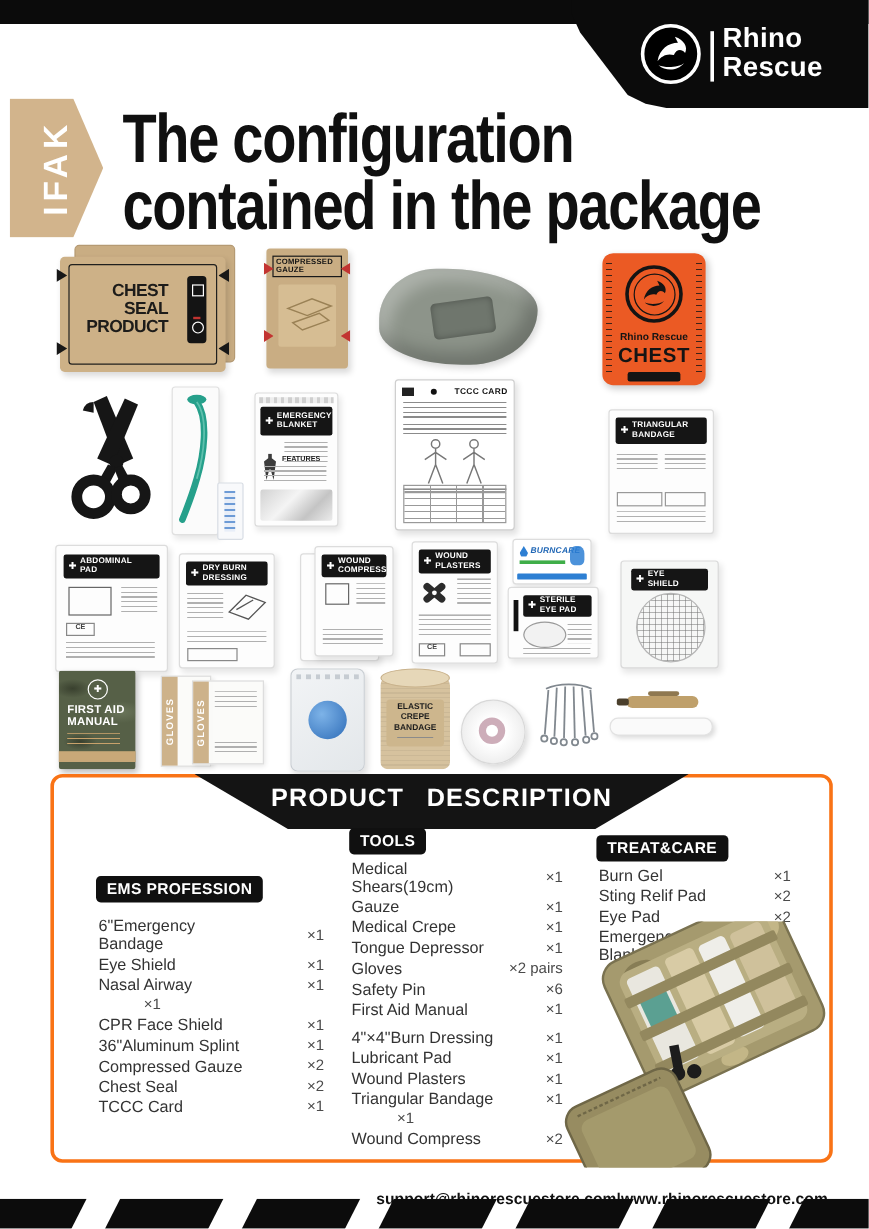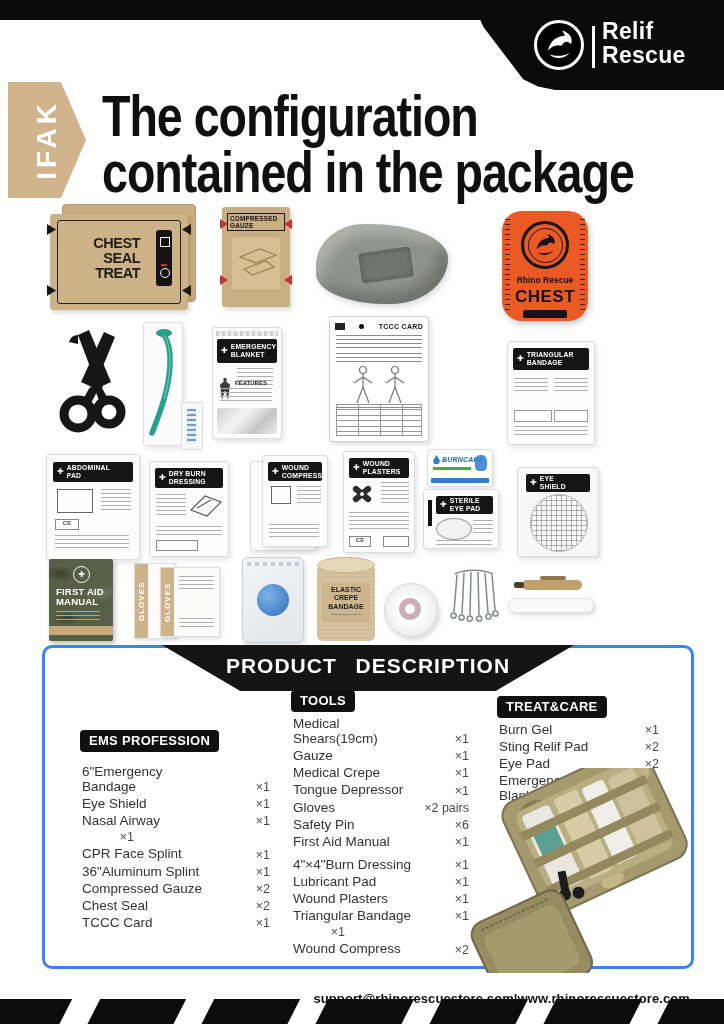--- a/index.html
+++ b/index.html
@@ -63,21 +63,21 @@
   #gauze-mid svg{position:absolute;left:4px;top:6px}
 
   
   #graybandage{left:316px;top:224px;width:132px;height:80px;background:#8d948a;
       border-radius:38% 62% 45% 55%/55% 45% 60% 40%;
       box-shadow:inset -8px -10px 14px rgba(0,0,0,.22),inset 8px 10px 12px rgba(255,255,255,.28),2px 3px 6px rgba(0,0,0,.15)}
   #graybandage .lbl{position:absolute;left:44px;top:26px;width:52px;height:30px;background:#6f766d;
       border-radius:4px;transform:rotate(-8deg);box-shadow:inset 0 0 6px rgba(0,0,0,.3)}
 
   
-  #splint{left:502px;top:211px;width:86px;height:110px;background:#eb5a24;border-radius:20px;
+  #splint{left:502px;top:211px;width:86px;height:110px;background:#eb5a24;border-radius:9px;
       box-shadow:2px 3px 6px rgba(0,0,0,.2);display:flex;flex-direction:column;align-items:center}
   .ruler{position:absolute;top:8px;bottom:8px;width:5px;
       background:repeating-linear-gradient(to bottom,rgba(20,20,20,.8) 0 1px,transparent 1px 5px)}
   #splint-ring{margin-top:10px;width:42px;height:42px;border:3px solid #141414;border-radius:50%;
       display:flex;align-items:center;justify-content:center}
   #splint-ring .in{width:33px;height:33px;border:1.5px solid #141414;border-radius:50%;
       display:flex;align-items:center;justify-content:center}
   #splint-brand{font-size:8.5px;font-weight:bold;color:#141414;margin-top:6px}
   #splint-name{font-size:17px;font-weight:bold;color:#141414;letter-spacing:.5px;margin-top:2px}
   #splint-tag{width:44px;height:8px;background:#141414;border-radius:2px;margin-top:3px}
@@ -166,28 +166,28 @@
   #tape .hole{position:absolute;left:21px;top:21px;width:10px;height:10px;border-radius:50%;background:#fff}
   #pins{left:447px;top:566px;width:52px;height:64px}
   #marker{left:514px;top:576px;width:74px;height:18px}
   #marker .body{position:absolute;left:8px;top:4px;width:60px;height:10px;background:#bfa06b;border-radius:5px}
   #marker .tip{position:absolute;left:0;top:6px;width:10px;height:6px;background:#4a3f2c;border-radius:2px}
   #marker .clip{position:absolute;left:26px;top:0;width:26px;height:4px;background:#8f7850;border-radius:2px}
   #depressor{left:508px;top:598px;width:84px;height:13px;background:#fafafa;border:1px solid #e2e2e2;
       border-radius:7px;box-shadow:2px 2px 4px rgba(0,0,0,.15)}
 
   
-  #desc-box{left:42px;top:645px;width:646px;height:318px;border:3px solid #3b82f6;border-radius:10px;background:#fff}
+  #desc-box{left:42px;top:645px;width:646px;height:318px;border:3px solid #f97316;border-radius:10px;background:#fff}
   #banner{position:absolute;left:50%;top:-3px;transform:translateX(-50%);width:412px;height:46px;background:#141414;
       clip-path:polygon(0 0,100% 0,81% 100%,19% 100%);display:flex;align-items:center;justify-content:center}
   #banner span{color:#fff;font-size:21px;font-weight:bold;letter-spacing:1px;word-spacing:12px;margin-top:-4px}
   .pill{position:absolute;background:#101010;color:#fff;font-size:13px;font-weight:bold;
       padding:3px 9px 4px;border-radius:4px;letter-spacing:.3px;white-space:nowrap}
   .ilist{position:absolute;font-size:13.5px;color:#333}
-  .irow{display:flex;justify-content:space-between;align-items:flex-end;margin-bottom:2px;line-height:1.12}
+  .irow{display:flex;justify-content:space-between;align-items:center;margin-bottom:2px;line-height:1.12}
   .iname{flex:1}
   .iqty{width:52px;text-align:right;font-size:12.5px;color:#4a4a4a;white-space:nowrap}
   #ems-list{left:37px;top:116px;width:188px}
   #tools-list{left:248px;top:68px;width:176px}
   #guaze-list{left:248px;top:209px;width:176px}
   #treat-list{left:454px;top:74px;width:160px}
   #pill-ems{left:35px;top:82px}
   #pill-tools{left:246px;top:42px}
   #pill-guaze{left:246px;top:182px}
   #pill-treat{left:452px;top:48px}
@@ -208,38 +208,38 @@
   <div class="abs" id="top-bar"></div>
   <div class="abs" id="logo-block">
     <div class="abs" id="logo-circle">
       <svg width="34" height="34" viewBox="0 0 40 40">
         <path fill="#fff" d="M7 27 C9 15 18 9 27 9 L24 3 C33 6 37 13 34 19 C30 14 25 16 23 21 C16 19 11 22 7 27 Z"></path>
         <path fill="#fff" d="M8 31 C15 37 26 37 33 29 C28 33 15 34 8 31 Z"></path>
       </svg>
     </div>
     <div class="abs" id="logo-sep"></div>
     <div class="abs" id="logo-text">
-      <div>Relif</div>
+      <div>Rhino</div>
       <div>Rescue</div>
     </div>
   </div>
 
   <div class="abs" id="ifak-tab">
     <span>IFAK</span>
   </div>
   <div class="abs title-line" id="title1">The configuration</div>
   <div class="abs title-line" id="title2">contained in the package</div>
 
   <div class="abs" id="chest-back"></div>
   <div class="abs" id="chest-seal">
     <div class="abs" id="chest-inner"></div>
     <div class="abs" id="cs-text">
       <span class="cs-line">CHEST</span>
       <span class="cs-line">SEAL</span>
-      <span class="cs-line">TREAT</span>
+      <span class="cs-line">PRODUCT</span>
     </div>
     <div class="abs" id="cs-panel">
       <div class="sq"></div>
       <div class="rd"></div>
       <div class="ci"></div>
     </div>
     <span class="chev" style="left:-3px;top:10px"></span>
     <span class="chev" style="left:-3px;bottom:14px"></span>
     <span class="chev l" style="right:-3px;top:10px"></span>
     <span class="chev l" style="right:-3px;bottom:14px"></span>
@@ -561,21 +561,21 @@
         <div class="irow">
           <span class="iname">Nasal Airway</span>
           <span class="iqty">×1</span>
         </div>
 
         <div class="irow">
           <span class="iqty">×1</span>
         </div>
 
         <div class="irow">
-          <span class="iname">CPR Face Splint</span>
+          <span class="iname">CPR Face Shield</span>
           <span class="iqty">×1</span>
         </div>
 
         <div class="irow">
           <span class="iname">36"Aluminum Splint</span>
           <span class="iqty">×1</span>
         </div>
 
         <div class="irow">
           <span class="iname">Compressed Gauze</span>

